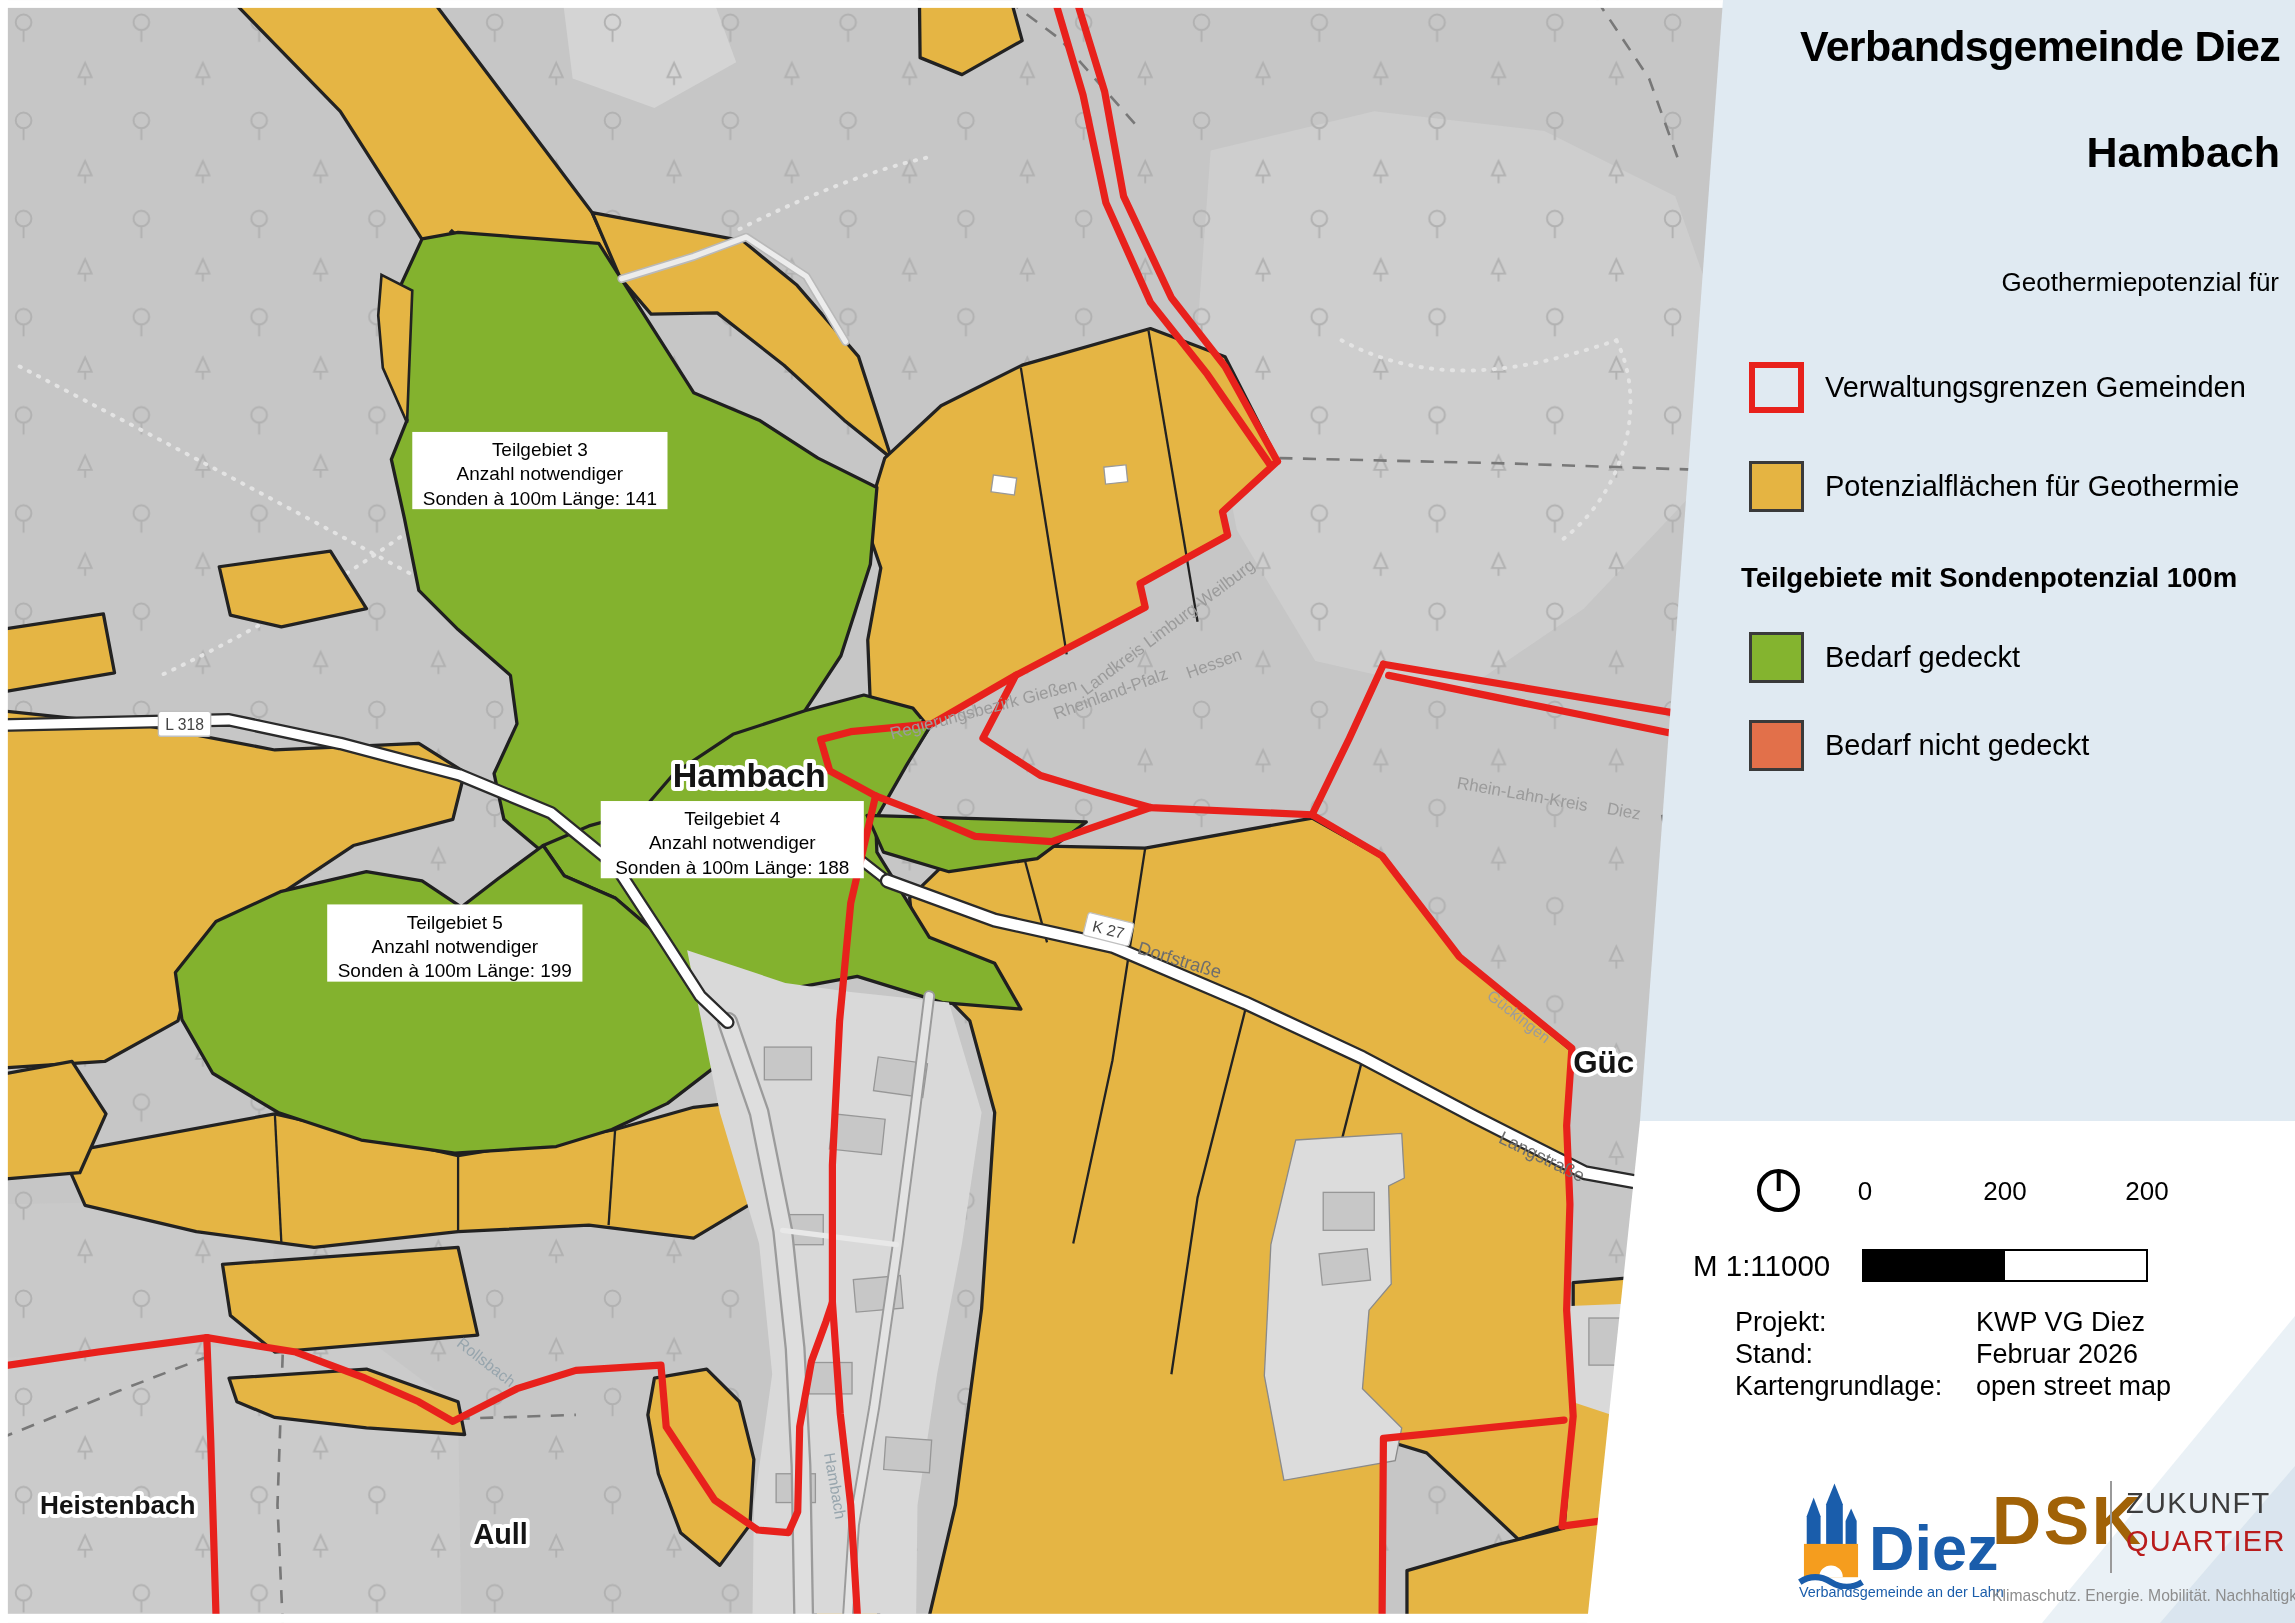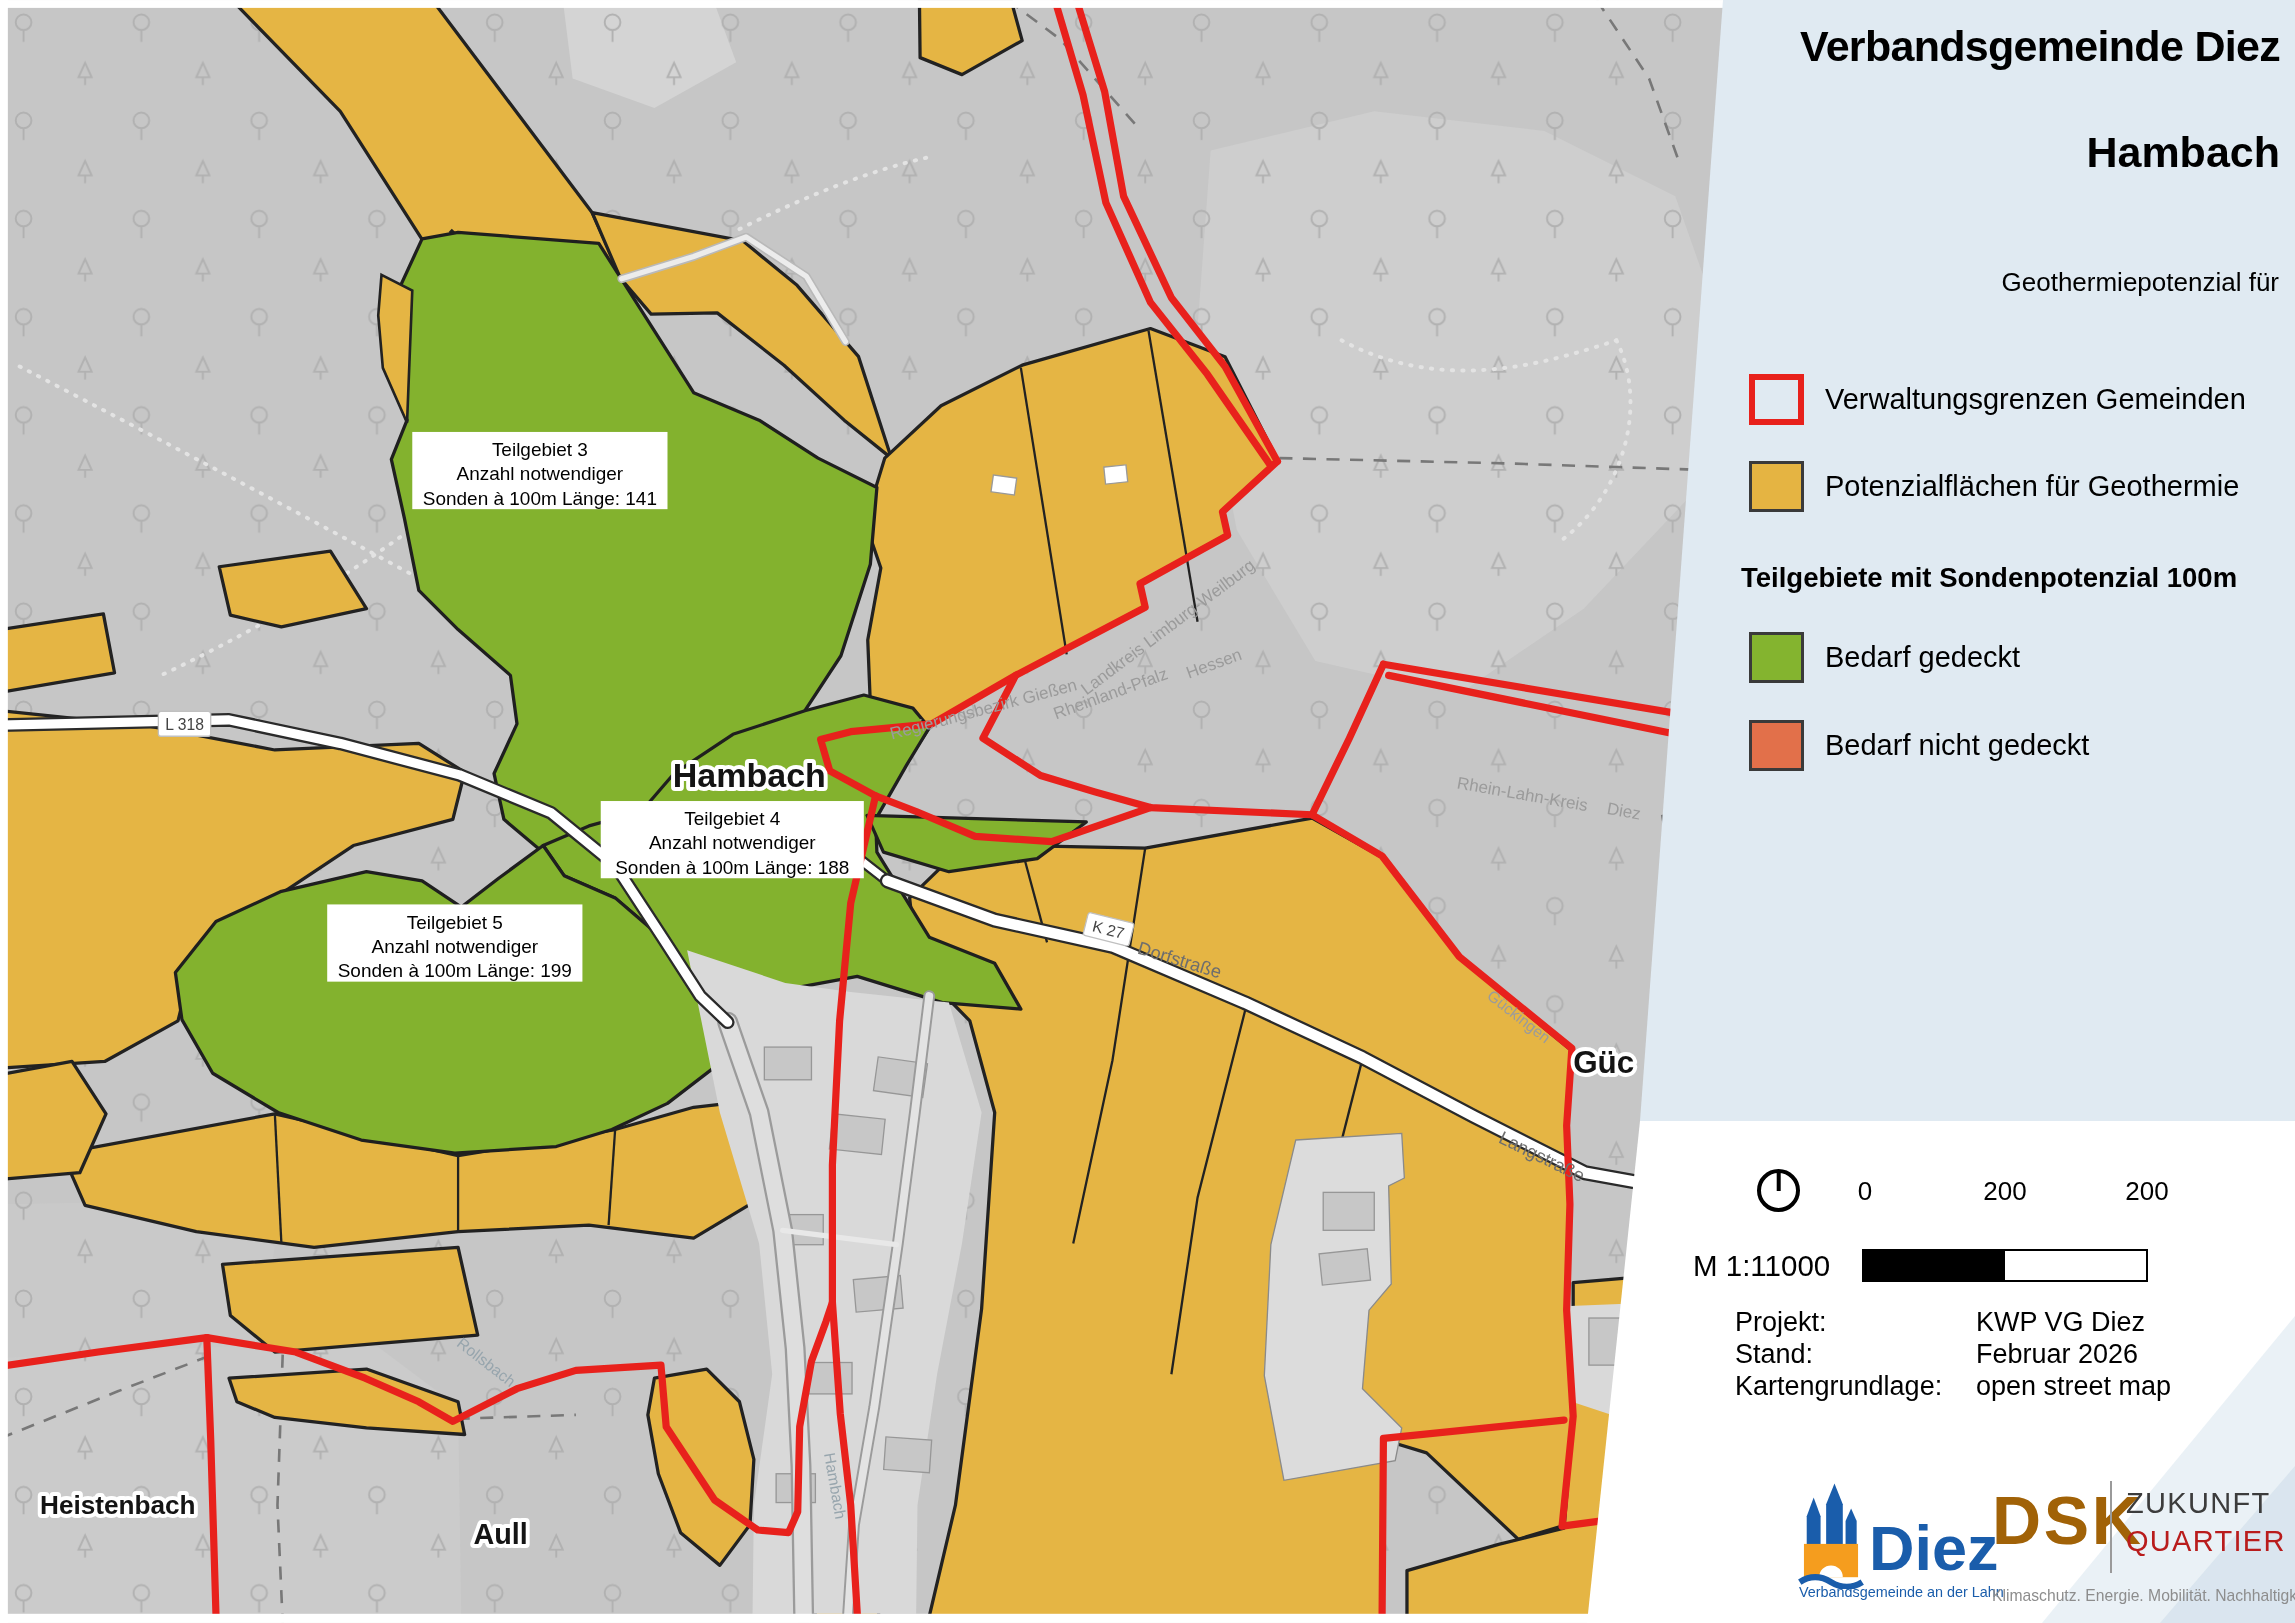--- a/index.html
+++ b/index.html
@@ -260,21 +260,21 @@
 
   <div class="panel-blue"></div>
   <div class="panel-white"></div>
   <div class="tri1"></div>
   <div class="tri2"></div>
 
   <div class="title-line1">Verbandsgemeinde Diez</div>
   <div class="title-line2">Hambach</div>
   <div class="subtitle-line1">Geothermiepotenzial für</div>
 
-  <div class="legend-row" style="top:372px;">
+  <div class="legend-row" style="top:360px;">
     <div class="legend-swatch sw-red-outline"></div>
     <div class="legend-label">Verwaltungsgrenzen Gemeinden</div>
   </div>
   <div class="legend-row" style="top:459px;">
     <div class="legend-swatch sw-yellow"></div>
     <div class="legend-label">Potenzialflächen für Geothermie</div>
   </div>
   <div class="legend-heading">Teilgebiete mit Sondenpotenzial 100m</div>
   <div class="legend-row" style="top:630px;">
     <div class="legend-swatch sw-green"></div>

